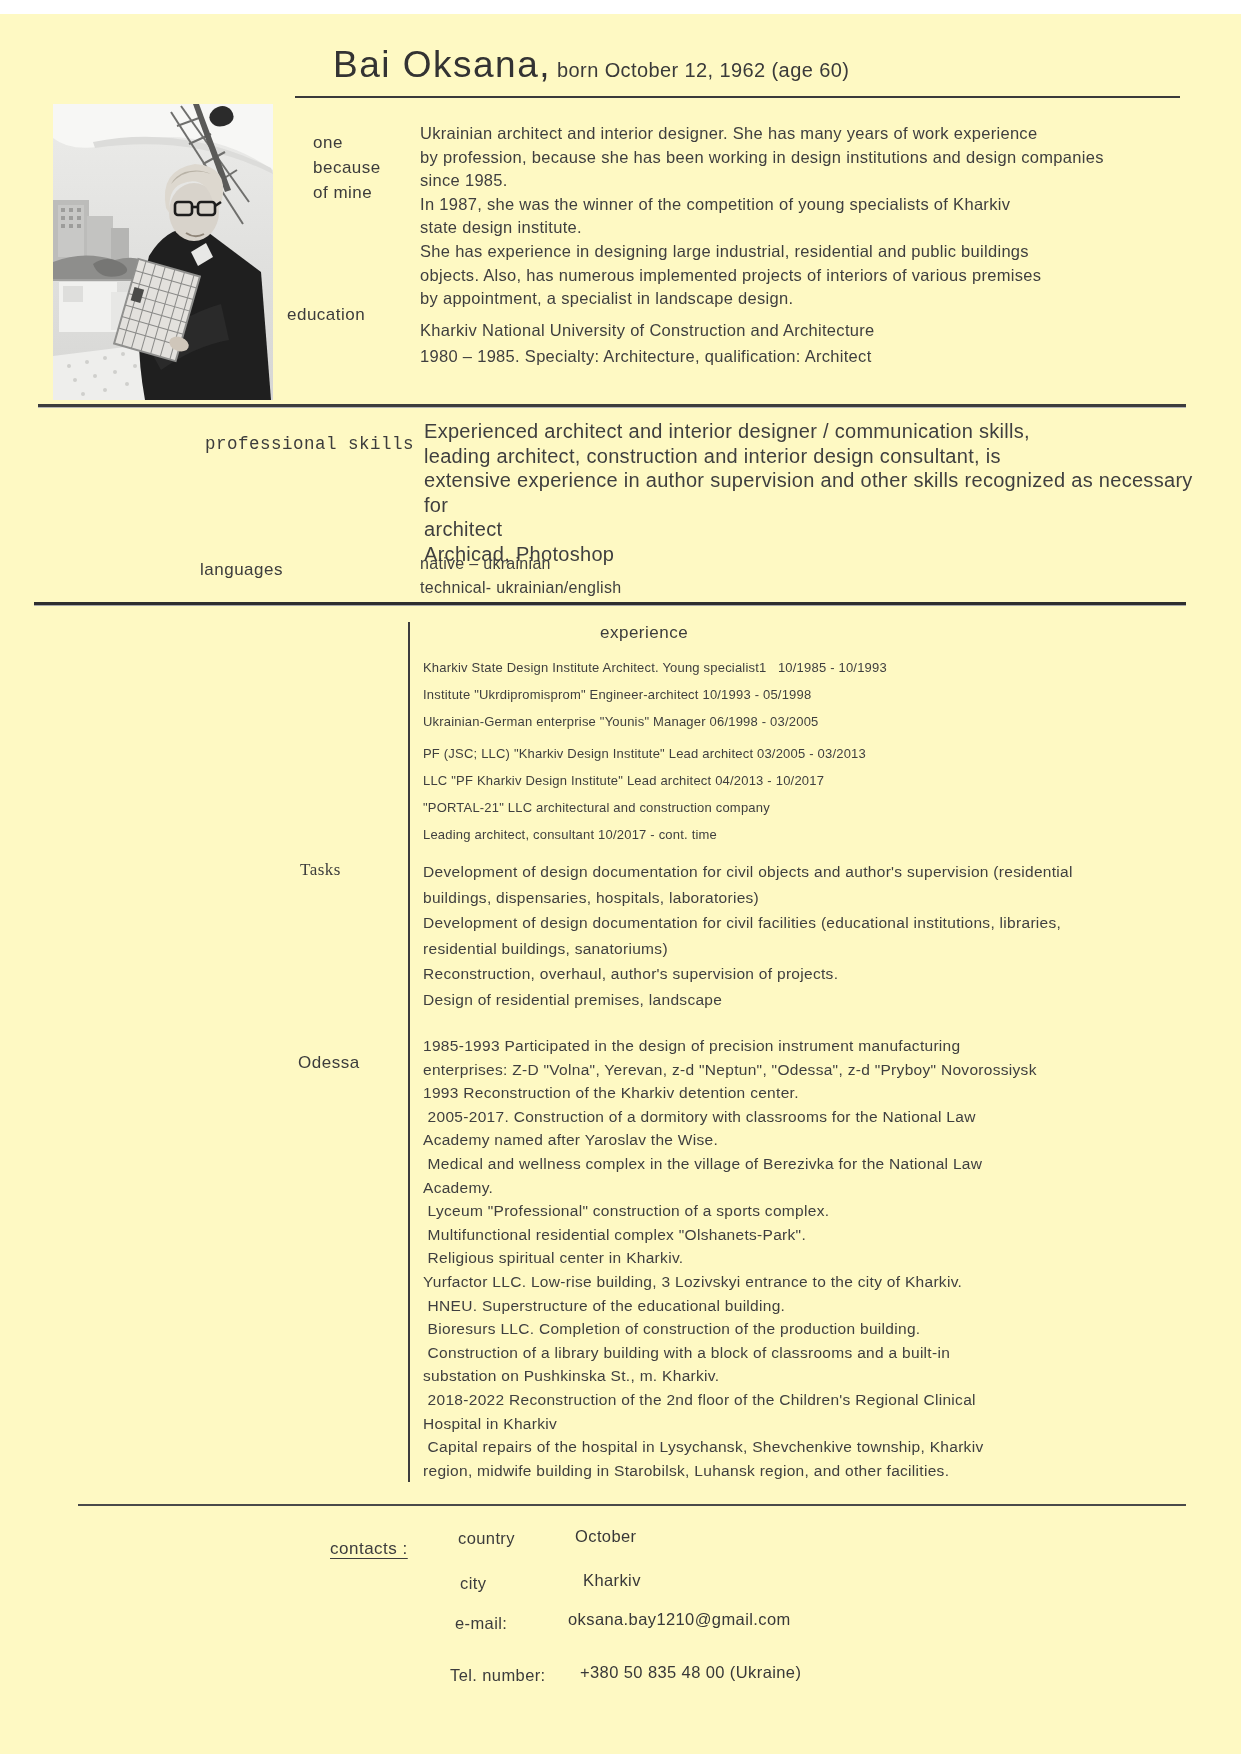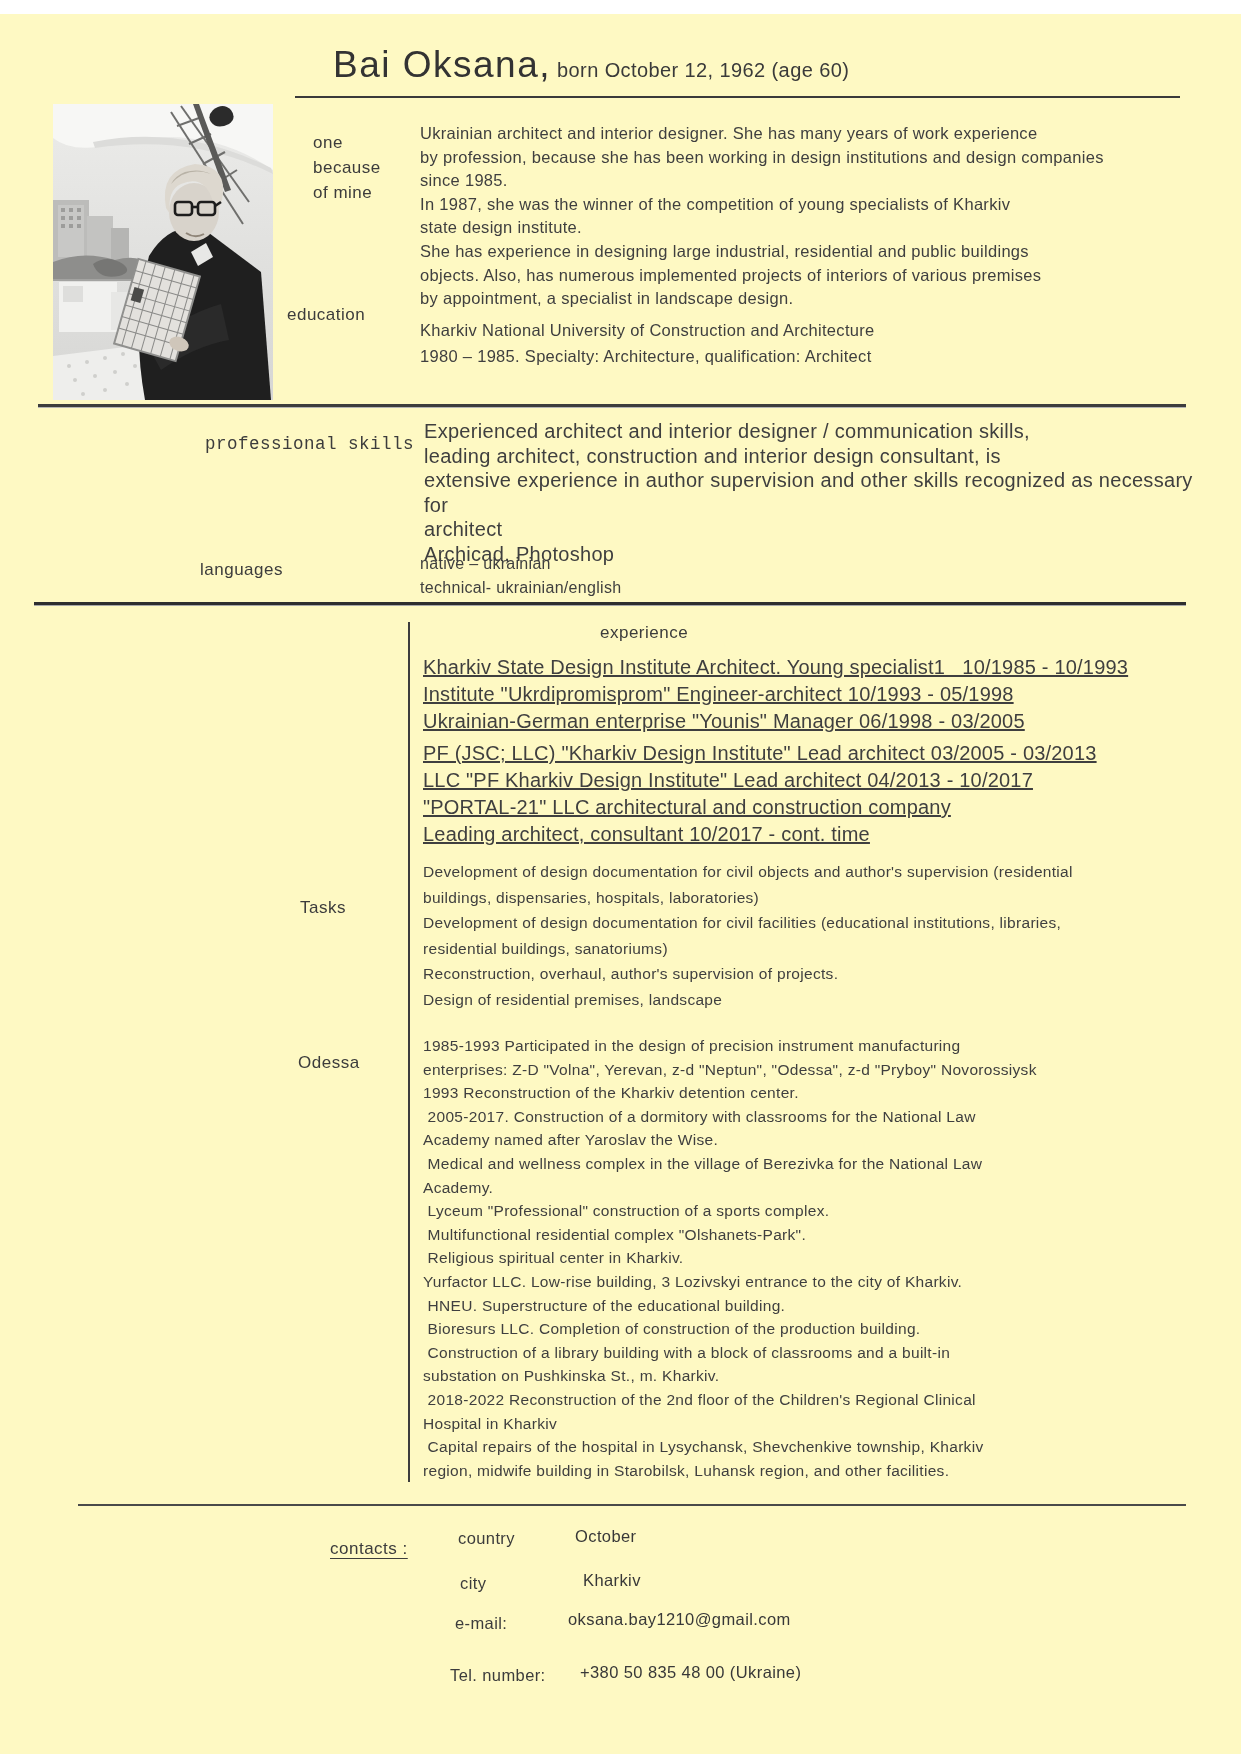--- a/index.html
+++ b/index.html
@@ -24,31 +24,31 @@
   .rule-2{left:34px;top:588px;width:1152px;height:3px;background:#2e2e2e;box-shadow:0 1px 0 #a8a8a8;}
   .rule-3{left:78px;top:1490px;width:1108px;height:2px;background:#4a4a4a;}
   .vline{left:408px;top:608px;width:2px;height:860px;background:#3d3d3d;}
   
   .lbl{font-size:17px;letter-spacing:0.5px;color:#3c3c3c;line-height:25px;}
   .one-thought{left:313px;top:116px;}
   .lbl-education{left:287px;top:288px;}
   .lbl-skills{left:205px;top:418px;font-size:17.5px;font-family:Liberation Mono, monospace;}
   .lbl-languages{left:200px;top:543px;}
   .lbl-experience{left:600px;top:606px;}
-  .lbl-tasks{left:300px;top:881px;}
+  .lbl-tasks{left:300px;top:843px;font-family:Liberation Serif, serif;}
   .lbl-objects{left:298px;top:1036px;}
   .lbl-contacts{left:330px;top:1522px;text-decoration:underline;text-underline-offset:4px;}
   
   .body-txt{font-size:16.5px;letter-spacing:0.3px;color:#3f3f3f;}
   .bio{left:420px;top:108px;line-height:23.6px;width:790px;}
   .education-txt{left:420px;top:303px;line-height:26px;width:780px;}
   .skills-txt{left:424px;top:405px;line-height:24.6px;width:790px;font-size:20px;}
   .languages-txt{left:420px;top:538px;line-height:24px;font-size:16px;}
   .jobs{left:423px;top:640px;width:780px;}
-  .job{line-height:27px;font-size:20px;letter-spacing:0.2px;text-decoration:underline;}
+  .job{line-height:27px;font-size:13px;letter-spacing:0.2px;}
   .job.gap{margin-top:5px;}
   .tasks-txt{left:423px;top:845px;line-height:25.5px;width:790px;font-size:15.5px;}
   .objects-txt{left:423px;top:1020px;line-height:23.6px;width:790px;font-size:15.5px;}
   
   .c-lbl{font-size:16.5px;letter-spacing:0.4px;color:#3c3c3c;}
   .c-val{font-size:16.5px;letter-spacing:0.4px;color:#383838;}
   .c-row1l{left:458px;top:1515px;}  .c-row1v{left:575px;top:1513px;}
   .c-row2l{left:460px;top:1560px;}  .c-row2v{left:583px;top:1557px;}
   .c-row3l{left:455px;top:1600px;}  .c-row3v{left:568px;top:1596px;}
   .c-row4l{left:450px;top:1652px;}  .c-row4v{left:580px;top:1649px;}

